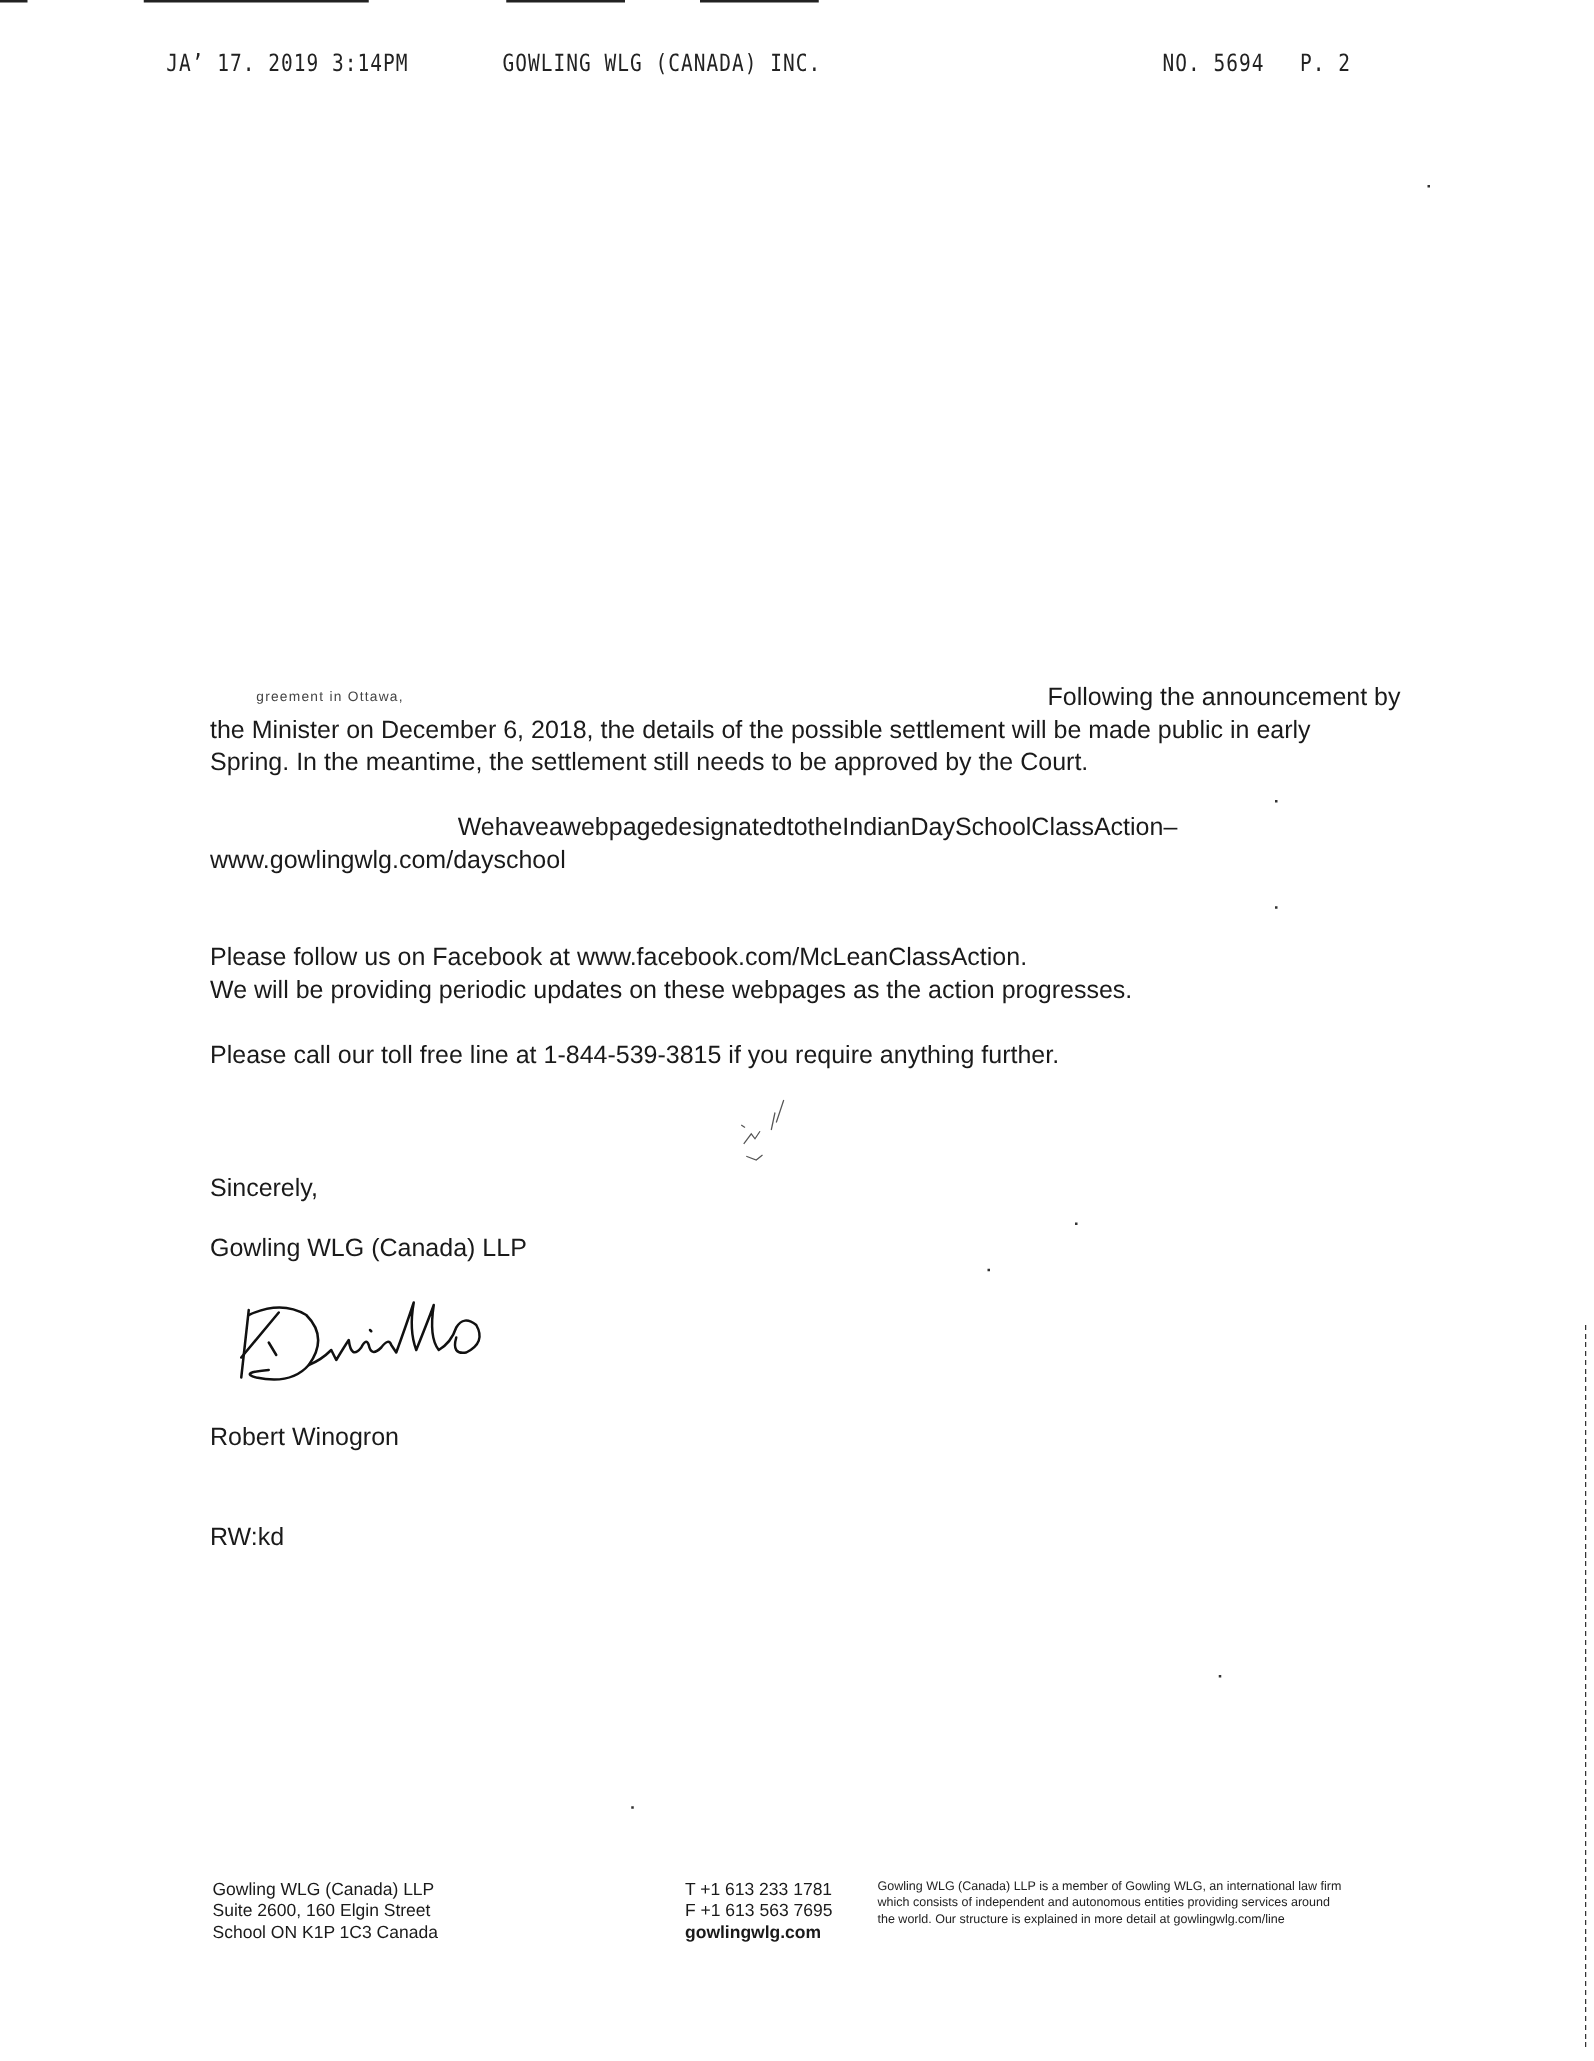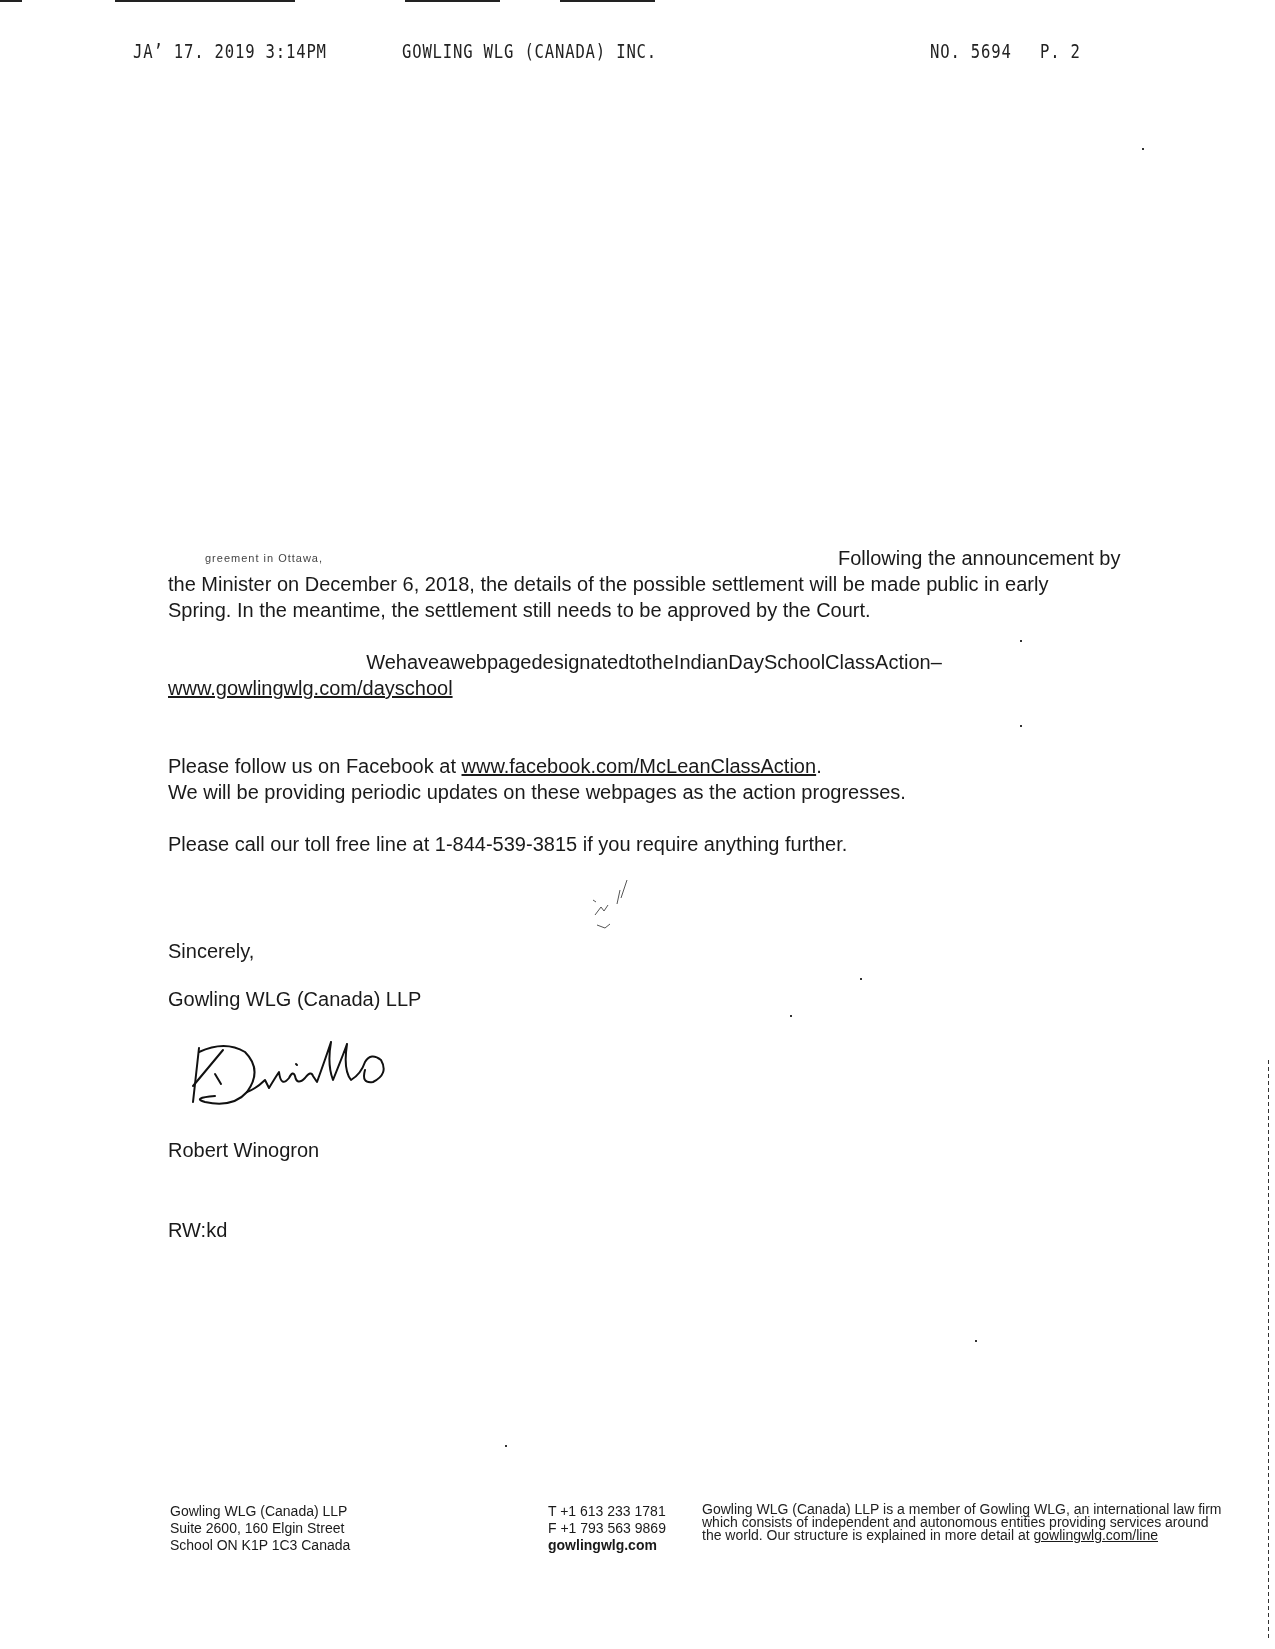--- a/index.html
+++ b/index.html
@@ -2,24 +2,24 @@
 <html><head>
 <meta charset="utf-8">
 <style>
   html, body { margin:0; padding:0; background:#ffffff; }
   body { width:1275px; height:1649px; position:relative; overflow:hidden; color:#1a1a1a;
          font-family:"Liberation Sans", sans-serif; }
   .abs { position:absolute; white-space:nowrap; }
   .fax { font-family:"DejaVu Sans Mono", monospace; font-size:19px; color:#222; letter-spacing:1px;
          transform:scaleX(0.82); transform-origin:left center; }
   .body-text { font-size:20px; line-height:26px; color:#1a1a1a; }
-  .link { text-decoration:underline; color:#1a1a1a; cursor:pointer; }
+  .link { color:#1a1a1a; cursor:pointer; }
   .justify-line { display:flex; justify-content:center; width:972px; }
   .footer { font-size:14px; line-height:17px; color:#1a1a1a; }
-  .footer-small { font-size:14px; line-height:13px; color:#222; }
+  .footer-small { font-size:10px; line-height:13px; color:#222; }
   .rule-top { position:absolute; top:0; height:2px; background:#222; }
   .speck { position:absolute; width:2px; height:2px; background:#333; }
   .vline { position:absolute; right:6px; width:1px; background:repeating-linear-gradient(#333 0 4px, transparent 4px 7px); }
 </style>
 </head>
 <body>
 
 <div class="rule-top" style="left:0;width:22px;"></div>
 <div class="rule-top" style="left:115px;width:180px;"></div>
 <div class="rule-top" style="left:405px;width:95px;"></div>
@@ -97,21 +97,21 @@
 </div>
 
 <div>
   <div class="abs footer" style="left:170px;top:1503px;">
     <div>Gowling WLG (Canada) LLP</div>
     <div>Suite 2600, 160 Elgin Street</div>
     <div>School ON  K1P 1C3 Canada</div>
   </div>
   <div class="abs footer" style="left:548px;top:1503px;">
     <div>T +1 613 233 1781</div>
-    <div>F +1 793 563 9869</div>
+    <div>F +1 613 563 7695</div>
     <div style="font-weight:bold;">gowlingwlg.com</div>
   </div>
   <div class="abs footer-small" style="left:702px;top:1503px;">
     <div>Gowling WLG (Canada) LLP is a member of Gowling WLG, an international law firm</div>
     <div>which consists of independent and autonomous entities providing services around</div>
     <div><span>the world. Our structure is explained in more detail at </span><a class="link">gowlingwlg.com/line</a></div>
   </div>
 </div>
 
 <div class="speck" style="left:1142px;top:148px;"></div>

